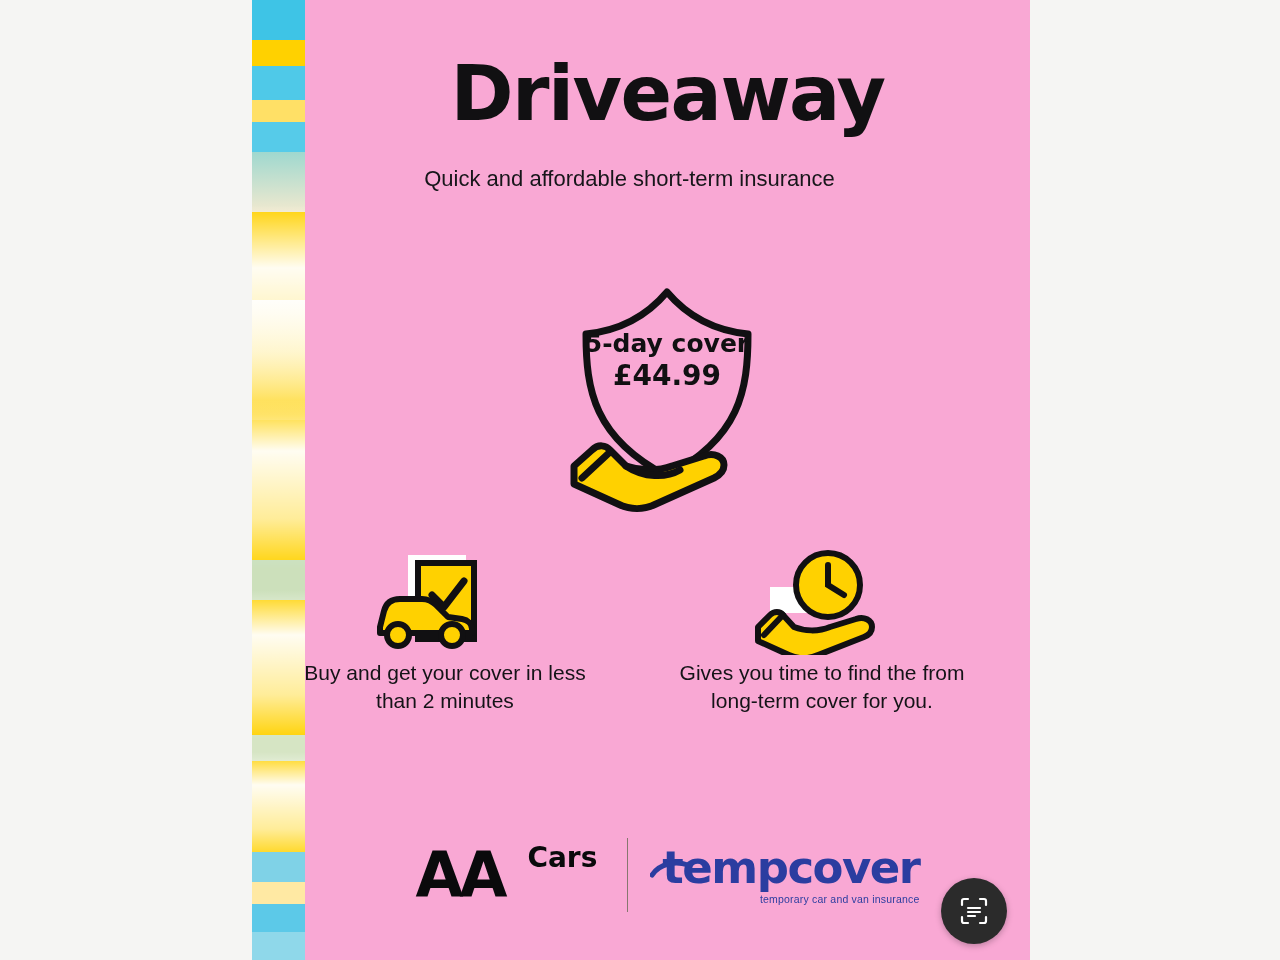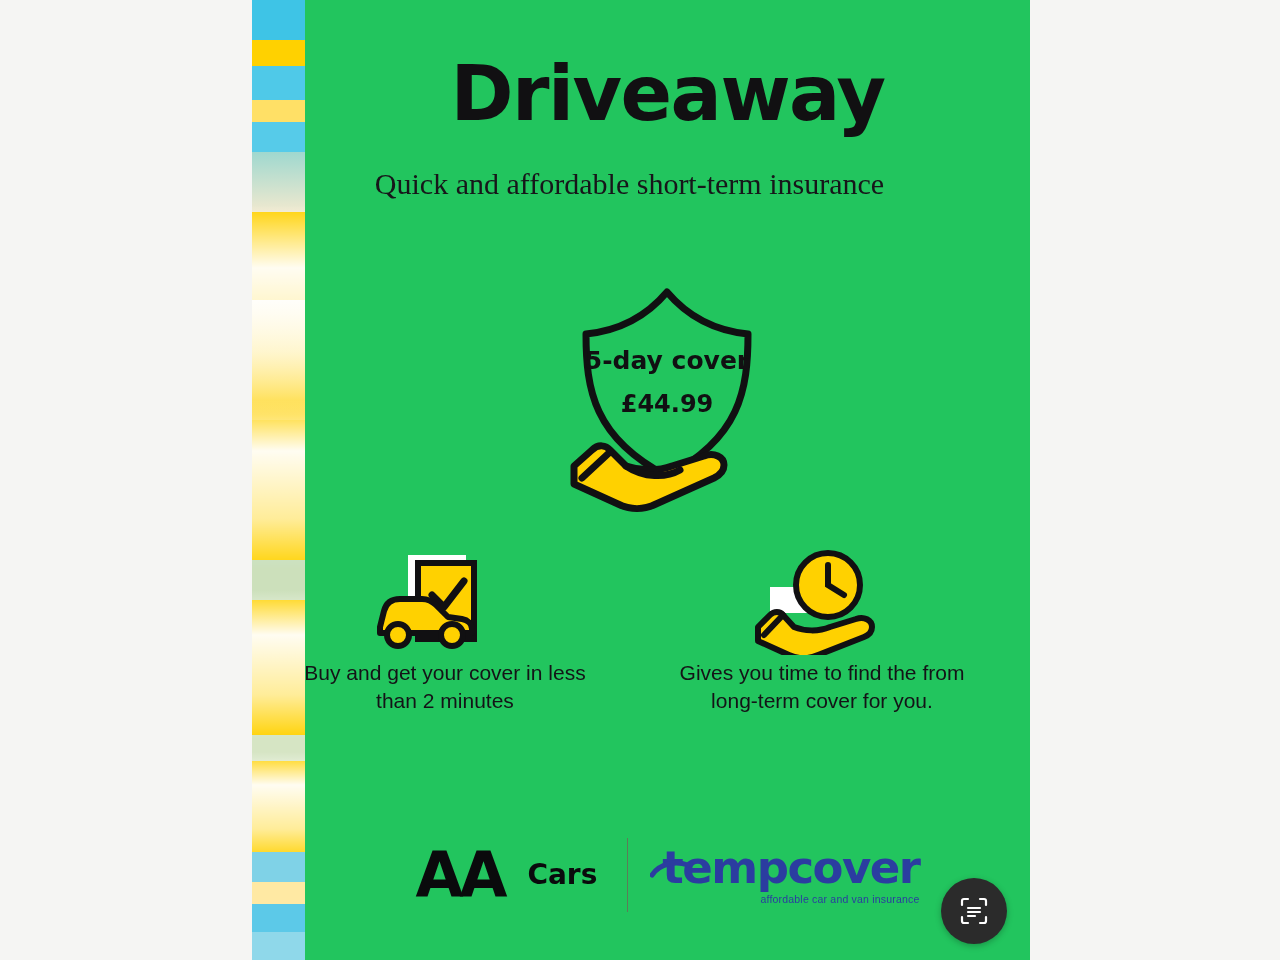--- a/index.html
+++ b/index.html
@@ -19,21 +19,21 @@
     background: #f5f5f3;
   }
 
   
   #poster {
     position: absolute;
     left: 252px;
     top: 0;
     width: 778px;
     height: 960px;
-    background: #22c55e;
+    background: #f9a8d4;
     overflow: hidden;
   }
 
   
   #stripe-band {
     position: absolute;
     left: 0;
     top: 0;
     width: 53px;
     height: 960px;
@@ -67,25 +67,25 @@
     color: #111012;
     font-family: "DejaVu Sans", sans-serif;
   }
 
   #subhead {
     position: absolute;
     left: 53px;
     top: 166px;
     width: 649px;
     text-align: center;
-    font-size: 30px;
+    font-size: 22px;
     line-height: 1.2;
     font-weight: 400;
     color: #17161a;
-    font-family: Liberation Serif, serif;
+    font-family: Liberation Sans, sans-serif;
   }
 
   
   #hero {
     position: absolute;
     left: 300px;
     top: 280px;
     width: 230px;
     height: 245px;
   }
@@ -98,27 +98,26 @@
     width: 230px;
     text-align: center;
     color: #111012;
     pointer-events: none;
   }
   #hero-price .line1 {
     font-size: 25px;
     font-weight: 700;
     line-height: 1.12;
     font-family: "DejaVu Sans", sans-serif;
-    margin-top: 17px;
   }
   #hero-price .line2 {
-    font-size: 24px;
+    font-size: 28px;
     font-weight: 700;
     line-height: 1.15;
-    margin-top: 16px;
+    margin-top: 2px;
     font-family: "DejaVu Sans", sans-serif;
   }
 
   
   .feature {
     position: absolute;
     width: 320px;
     text-align: center;
   }
   #feature-0 { left: 33px; top: 545px; }
@@ -145,21 +144,21 @@
     left: 53px;
     top: 820px;
     width: 725px;
     height: 110px;
     display: flex;
     align-items: center;
     justify-content: center;
   }
   #aa-logo {
     display: flex;
-    align-items: center;
+    align-items: flex-start;
     gap: 24px;
   }
   #aa-mark {
     font-size: 62px;
     font-weight: 700;
     letter-spacing: -4px;
     color: #0a0a0c;
     font-family: "DejaVu Sans", sans-serif;
     line-height: 1;
   }
@@ -296,21 +295,21 @@
       <div id="aa-logo">
         <span id="aa-mark">AA</span>
         <span id="aa-word">Cars</span>
       </div>
       <div id="divider"></div>
       <div id="tempcover">
         <svg id="tc-swoosh" viewBox="0 0 40 22" fill="none" xmlns="http://www.w3.org/2000/svg">
           <path d="M2 16 C 10 4, 26 2, 38 6" stroke="#2b3da0" stroke-width="5" stroke-linecap="round" fill="none"></path>
         </svg>
         <div id="tc-word">tempcover</div>
-        <div id="tc-tag">affordable car and van insurance</div>
+        <div id="tc-tag">temporary car and van insurance</div>
       </div>
     </div>
 
   </div>
 
   <div id="fab">
     <svg width="30" height="30" viewBox="0 0 30 30" fill="none" xmlns="http://www.w3.org/2000/svg">
       <path d="M3 9 V5 a2 2 0 0 1 2-2 h4" stroke="#ffffff" stroke-width="2.2" fill="none" stroke-linecap="round"></path>
       <path d="M21 3 h4 a2 2 0 0 1 2 2 v4" stroke="#ffffff" stroke-width="2.2" fill="none" stroke-linecap="round"></path>
       <path d="M27 21 v4 a2 2 0 0 1 -2 2 h-4" stroke="#ffffff" stroke-width="2.2" fill="none" stroke-linecap="round"></path>

